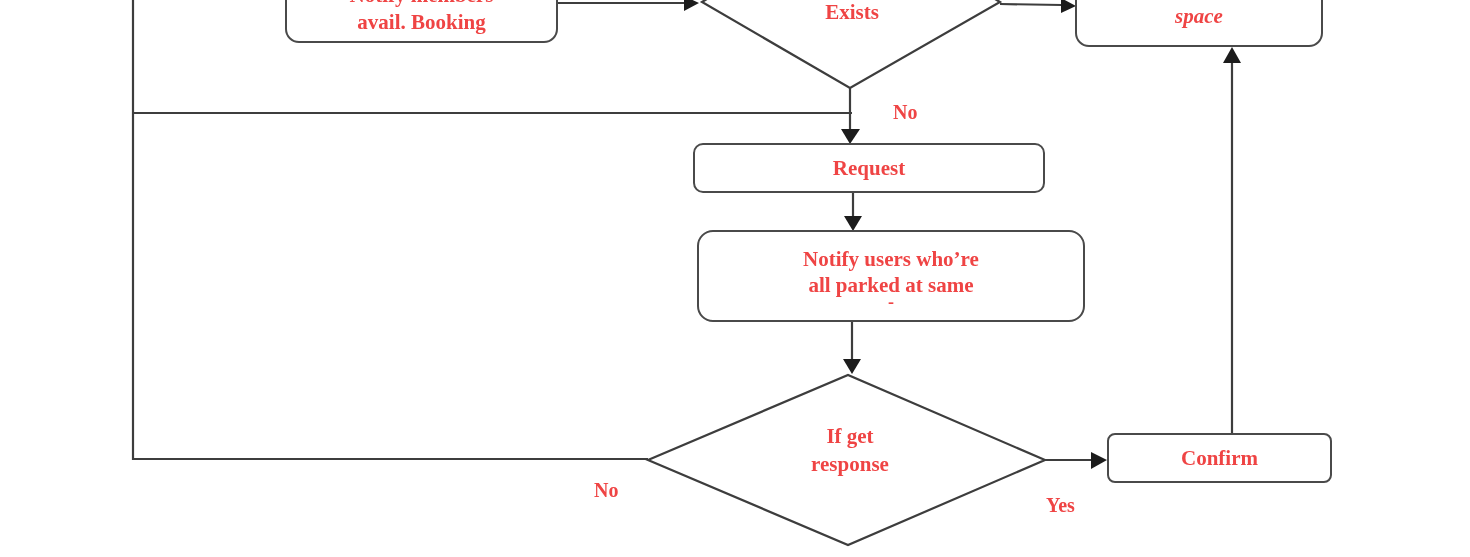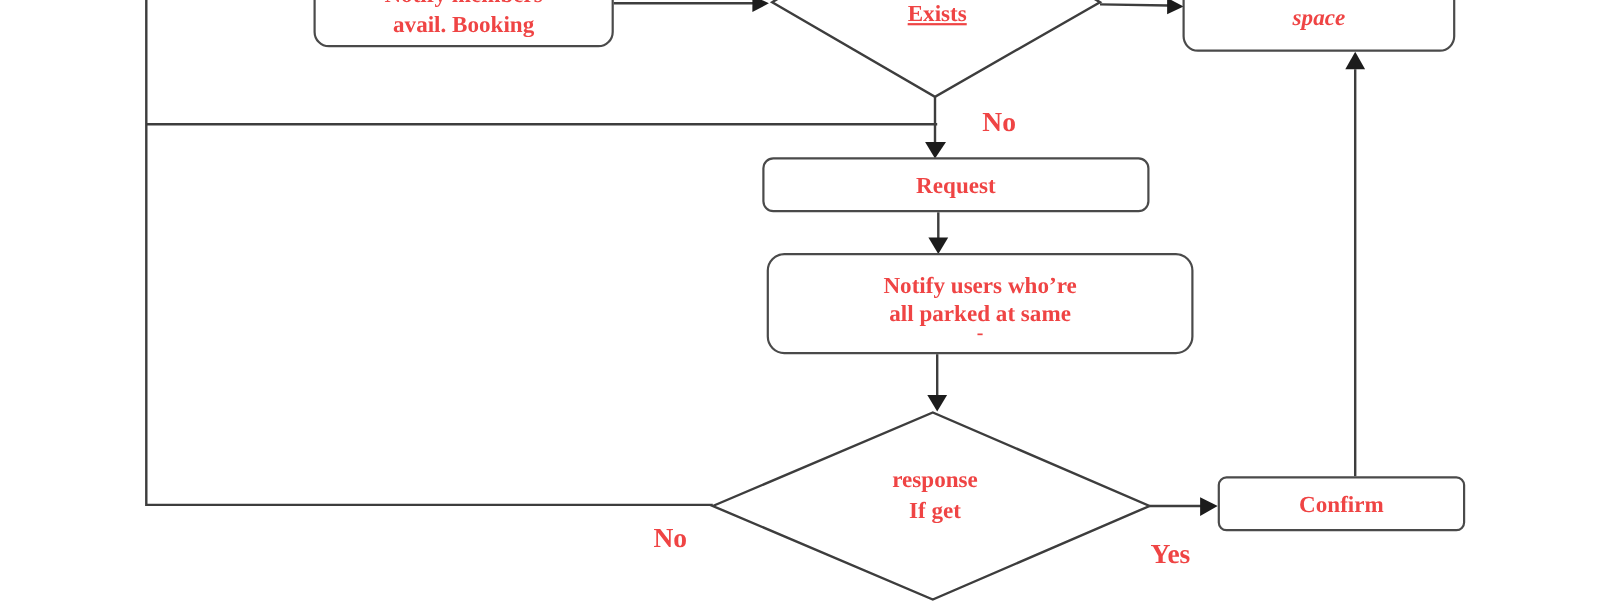--- a/index.html
+++ b/index.html
@@ -68,28 +68,28 @@
   .box-confirm {
     left: 1107px; top: 433px; width: 225px; height: 50px;
     border-radius: 8px;
   }
   .dlabel {
     position: absolute;
     text-align: center;
     font-size: 21px;
   }
   .dlabel-exists {
-    left: 752px; top: 0px; width: 200px; line-height: 25px; text-decoration: underline;
+    left: 752px; top: 0px; width: 200px; line-height: 25px;
   }
   .dlabel-response {
     left: 748px; top: 422px; width: 204px; line-height: 28px;
   }
   .elabel {
     position: absolute;
-    font-size: 25px;
+    font-size: 20px;
     line-height: 22px;
   }
   .elabel-no-top  { left: 893px;  top: 101px; }
   .elabel-no-bot  { left: 594px;  top: 479px; }
   .elabel-yes     { left: 1046px; top: 494px; }
 </style>
 </head>
 <body>
 
 <div class="stage">
@@ -138,22 +138,22 @@
     <span>Request</span>
   </div>
 
   <div class="box box-notify">
     <div>Notify users who’re</div>
     <div>all parked at same</div>
     <div class="notify-dash">-</div>
   </div>
 
   <div class="dlabel dlabel-response">
+    <div>If get</div>
     <div>response</div>
-    <div>If get</div>
   </div>
 
   <div class="box box-confirm">
     <span>Confirm</span>
   </div>
 
   <div class="elabel elabel-no-top">No</div>
   <div class="elabel elabel-no-bot">No</div>
   <div class="elabel elabel-yes">Yes</div>
 

